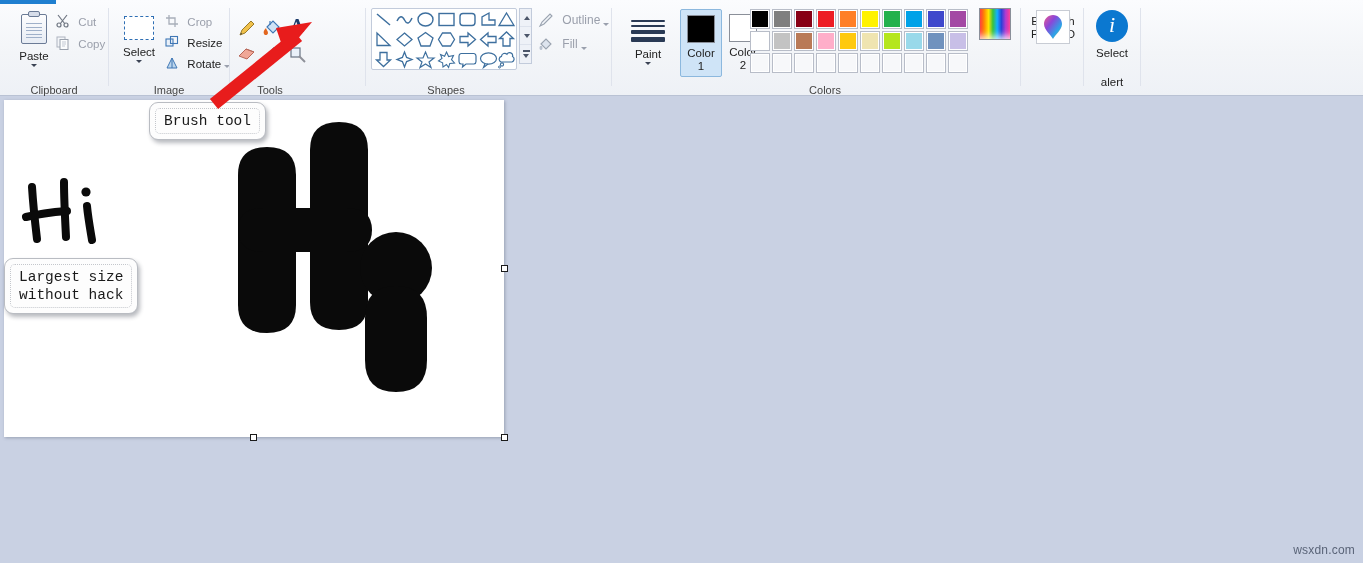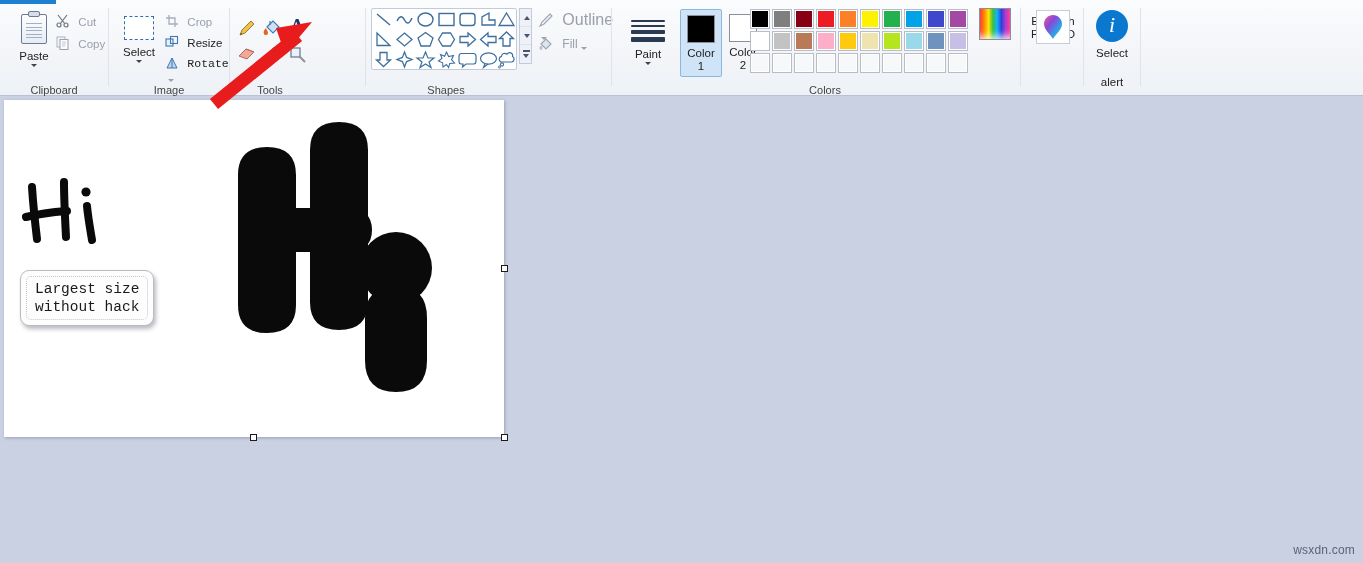--- a/index.html
+++ b/index.html
@@ -237,21 +237,21 @@
           <span class="rbtn-label" style="display:inline-block;vertical-align:top;margin-left:5px;margin-top:2px;">Resize</span>
         </div>
 
         <div class="rbtn" style="left:56px;top:52px;width:72px;">
           <span class="ico">
             <svg width="14" height="14" viewBox="0 0 14 14">
               <path d="M2 12 L7 2 L12 12 Z" fill="#bdd6ec" stroke="#3f77b5" stroke-width="1"></path>
               <path d="M7 2 L7 12" stroke="#3f77b5" stroke-width="1"></path>
             </svg>
           </span>
-          <span class="rbtn-label" style="display:inline-block;vertical-align:top;margin-left:5px;margin-top:2px;font-family:Liberation Mono, monospace;">Rotate</span><span class="caret-inline"></span>
+          <span class="rbtn-label" style="display:inline-block;vertical-align:top;margin-left:5px;margin-top:2px;">Rotate</span><span class="caret-inline"></span>
         </div>
 
         <div class="group-label">Image</div>
       </div>
       <div class="group-sep" style="left:229px;"></div>
 
       <div class="group" style="left:230px;width:135px;">
         <div class="tool" style="left:6px;top:13px;">
           <svg width="22" height="22" viewBox="0 0 22 22">
             <path d="M4 18 L6 13 L15 4 L18 7 L9 16 Z" fill="#f0c14b" stroke="#9a7b28" stroke-width="1"></path>
@@ -420,21 +420,21 @@
               <span class="bar-dn2"></span>
             </div>
         </div>
 
         <div class="rbtn" style="left:172px;top:8px;width:78px;">
           <span class="ico">
             <svg width="16" height="16" viewBox="0 0 16 16">
               <path d="M2 14 L4 10 L12 2 L14 4 L6 12 Z" fill="#f2f5f9" stroke="#9aa3b0" stroke-width="1.1"></path>
             </svg>
           </span>
-          <span class="rbtn-label dim" style="display:inline-block;vertical-align:top;margin-left:5px;margin-top:2px;font-size:16px;">Outline</span><span class="caret-inline"></span>
+          <span class="rbtn-label dim" style="display:inline-block;vertical-align:top;margin-left:5px;margin-top:2px;font-size:12px;">Outline</span><span class="caret-inline"></span>
         </div>
 
         <div class="rbtn" style="left:172px;top:32px;width:60px;">
           <span class="ico">
             <svg width="16" height="16" viewBox="0 0 16 16">
               <path d="M3 8 L8 3 L13 8 L8 13 Z" fill="#dde4ee" stroke="#9aa3b0" stroke-width="1.1"></path>
               <path d="M2 10 C1 12 1.5 14 3 14 C4.5 14 5 12 4 10 Z" fill="#b9c2cf"></path>
             </svg>
           </span>
           <span class="rbtn-label dim" style="display:inline-block;vertical-align:top;margin-left:5px;margin-top:2px;font-size:12px;">Fill</span><span class="caret-inline"></span>
@@ -634,22 +634,23 @@
           <path d="M306 50 q0 -28 29 -28 q29 0 29 28 l0 152 q0 28 -29 28 q-29 0 -29 -28 Z"></path>
 
           <path d="M234 130 q0 -22 26 -22 l82 0 q26 0 26 22 q0 22 -26 22 l-82 0 q-26 0 -26 -22 Z"></path>
 
           <circle cx="392" cy="168" r="36"></circle>
 
           <path d="M361 260 q0 -32 31 -32 q31 0 31 32 l0 42 q0 32 -31 32 q-31 0 -31 -32 Z" transform="translate(0,-42)"></path>
         </g>
       </svg>
 
-
-      <div class="callout" style="left:16px;top:158px;margin-top:12px;"><span>Largest size</span>
+      <div class="callout" style="left:145px;top:2px;"><span>Brush tool</span></div>
+
+      <div class="callout" style="left:0;top:158px;"><span>Largest size</span>
 <span>without hack</span></div>
 
     </div>
 
     <div class="handle" style="left:497px;top:165px;"></div>
     <div class="handle" style="left:497px;top:334px;"></div>
     <div class="handle" style="left:246px;top:334px;"></div>
   </div>
 
   <svg class="arrow">

